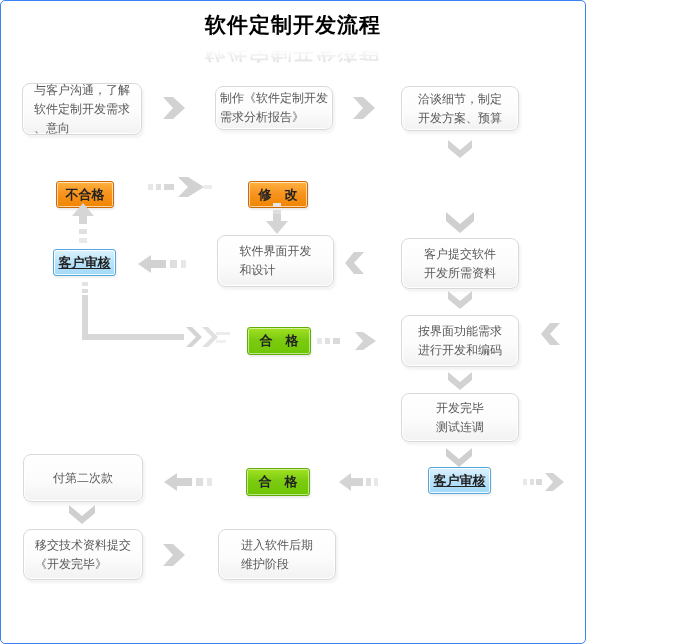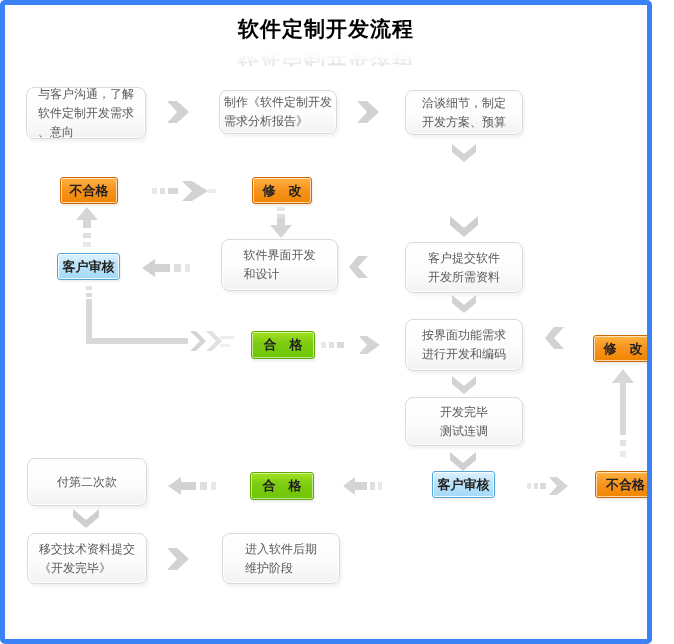--- a/index.html
+++ b/index.html
@@ -1,19 +1,19 @@
 <!DOCTYPE html>
 <html><head>
 <meta charset="utf-8">
 <style>
   html,body{margin:0;padding:0;background:#fff;}
   body{font-family:"DejaVu Sans","Liberation Sans",sans-serif;}
   #stage{
-    position:relative;width:652px;height:644px;background:#fff;
-    border:5px solid #3b82f6;border-radius:5px;box-sizing:border-box;overflow:hidden;padding-left:21px;
+    position:relative;width:586px;height:644px;background:#fff;
+    border:1px solid #3b82f6;border-radius:5px;box-sizing:border-box;overflow:hidden;padding-left:21px;
   }
   .title{
     position:absolute;top:10px;left:0;width:100%;text-align:center;
     font-size:21px;font-weight:bold;color:#000;letter-spacing:1px;
   }
   .title-reflection{
     position:absolute;top:37px;left:0;width:100%;text-align:center;
     font-size:21px;font-weight:bold;color:#000;letter-spacing:1px;
     transform:scaleY(-1);opacity:.14;
     -webkit-mask-image:linear-gradient(180deg,#000 0%,transparent 60%);
@@ -30,30 +30,32 @@
   .box-text{white-space:pre-line;text-align:left;}
   .badge{
     position:absolute;box-sizing:border-box;border-radius:3px;
     display:flex;align-items:center;justify-content:center;
     font-size:13px;font-weight:bold;color:#222;
   }
   .badge.orange{
     border:1px solid #cf6a00;
     background:linear-gradient(180deg,#ffb340 0%,#f79420 45%,#f18500 100%);
     box-shadow:inset 0 0 0 1px rgba(255,255,255,.65),1px 2px 2px rgba(0,0,0,.08);
+    margin-top:8px;
   }
   .badge.green{
     border:1px solid #61ad05;
     background:linear-gradient(180deg,#a2e121 0%,#7ccb11 45%,#6ec603 100%);
     box-shadow:inset 0 0 0 1px rgba(255,255,255,.55),1px 2px 2px rgba(0,0,0,.08);
   }
   .badge.blue{
     border:1px solid #54a7dd;
     background:linear-gradient(180deg,#ddf2fe 0%,#bce4fa 45%,#a2d9f7 100%);
     box-shadow:inset 0 0 0 1px rgba(255,255,255,.85),1px 2px 2px rgba(0,0,0,.06);
+    text-decoration:underline;
   }
   .arr{position:absolute;display:block;}
 </style>
 </head>
 <body>
 
 <div id="stage">
 
   <div class="title">软件定制开发流程</div>
   <div class="title-reflection">软件定制开发流程</div>

